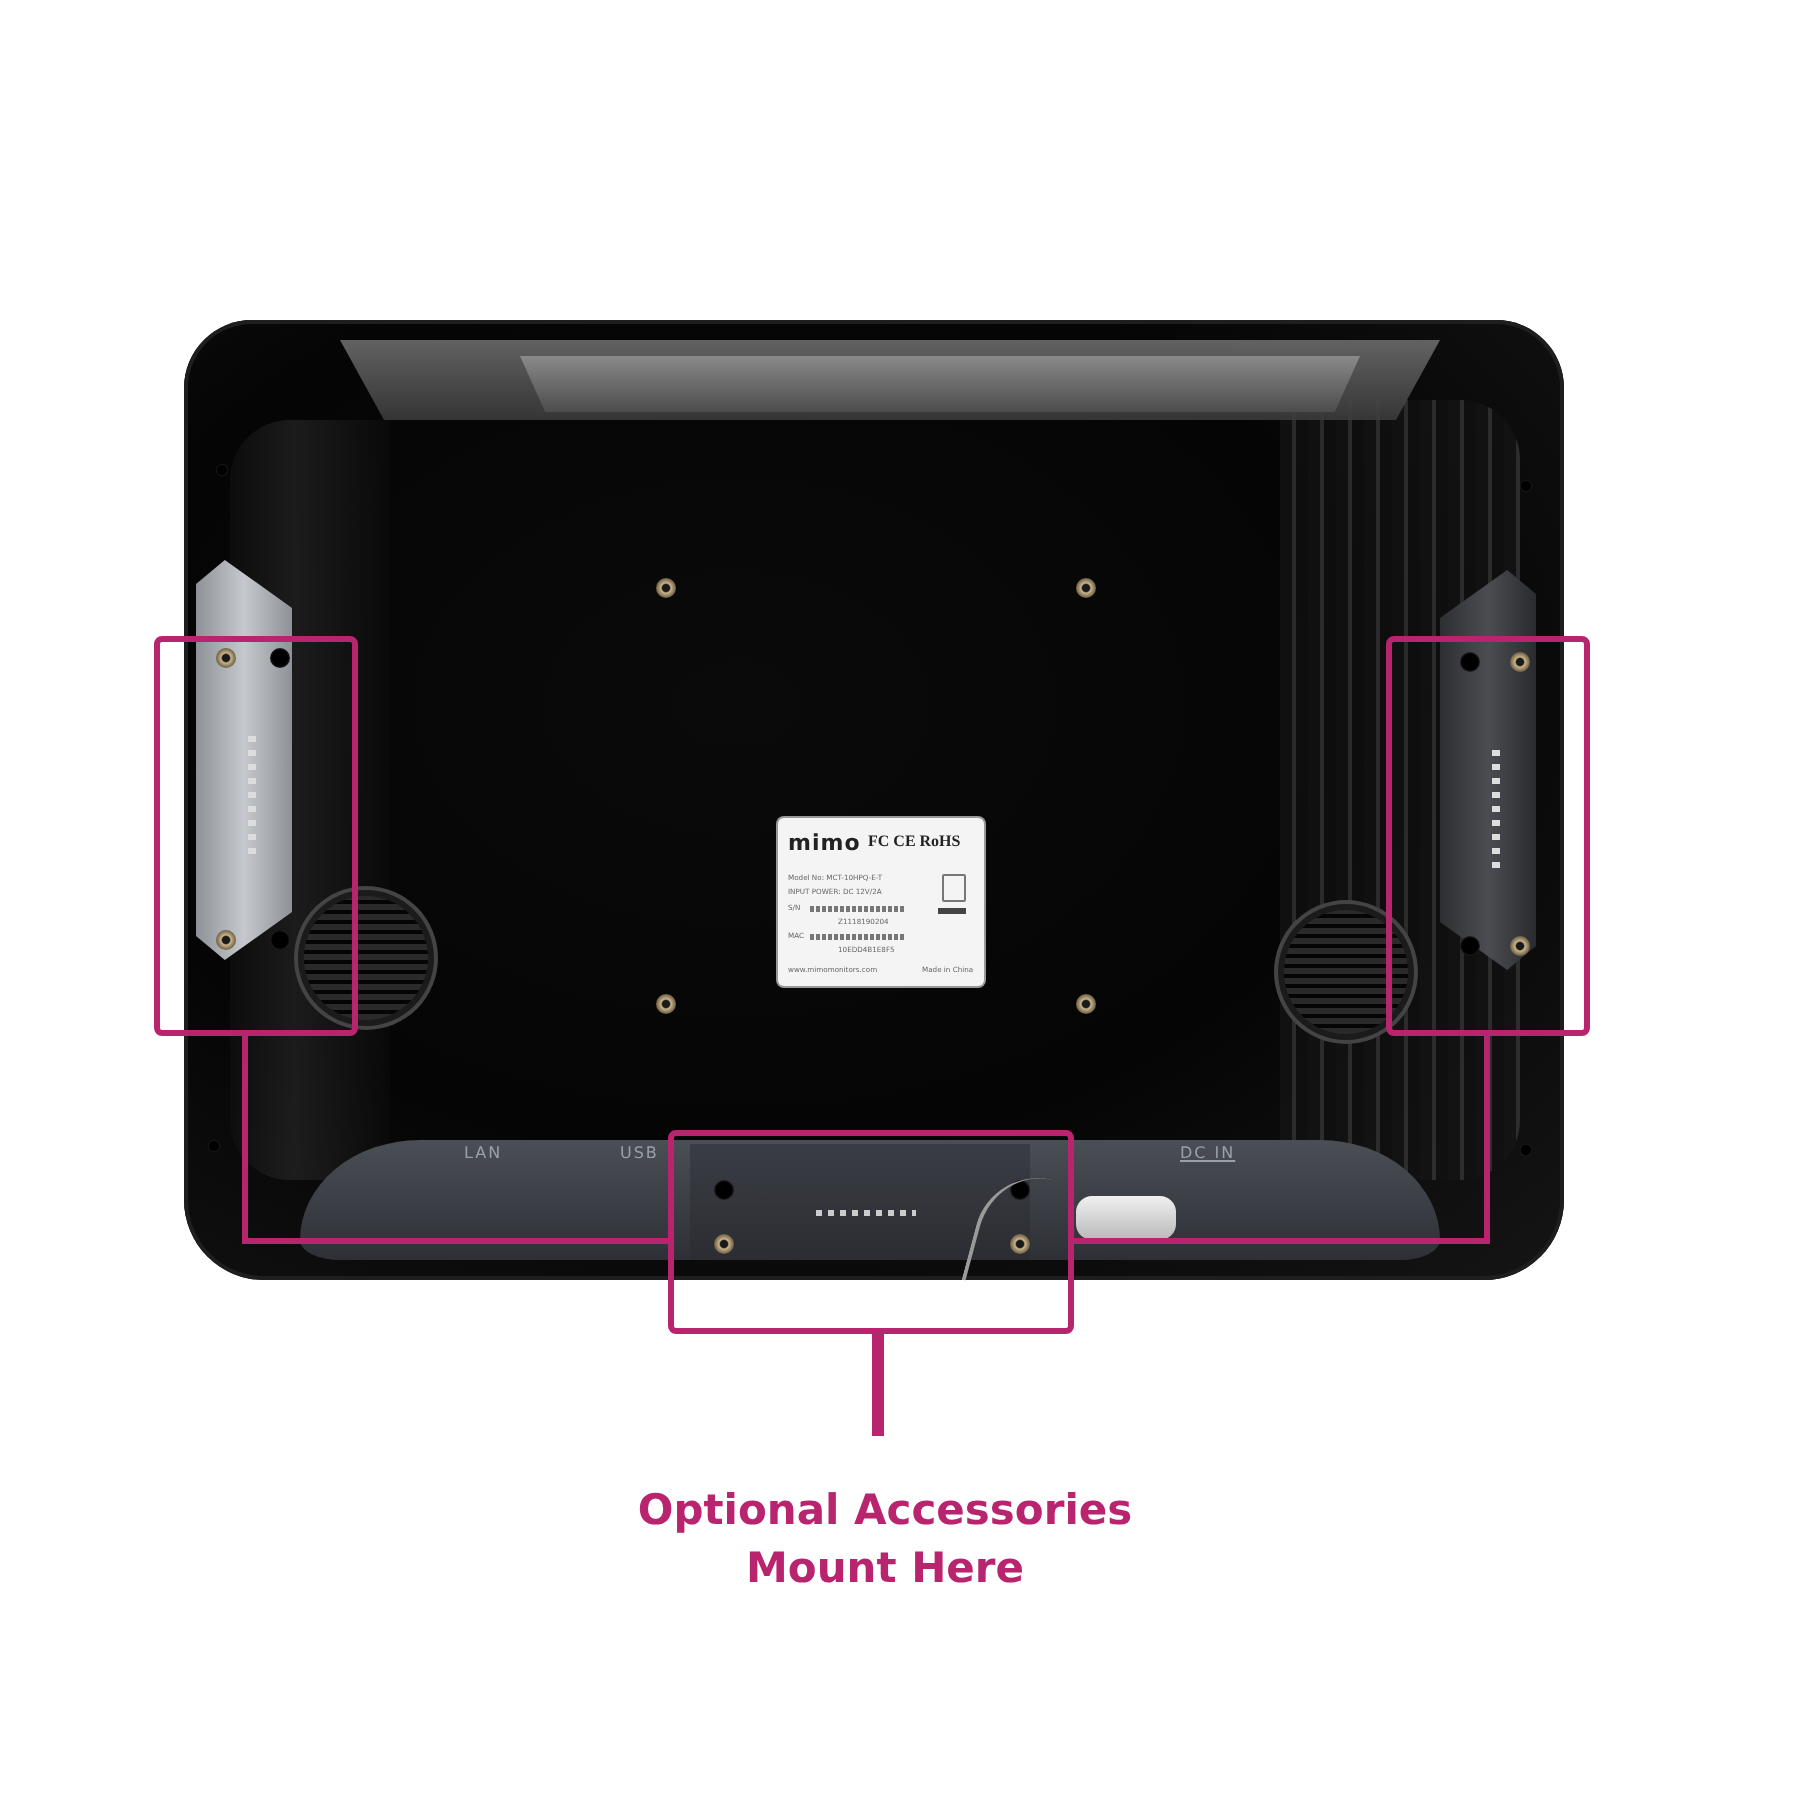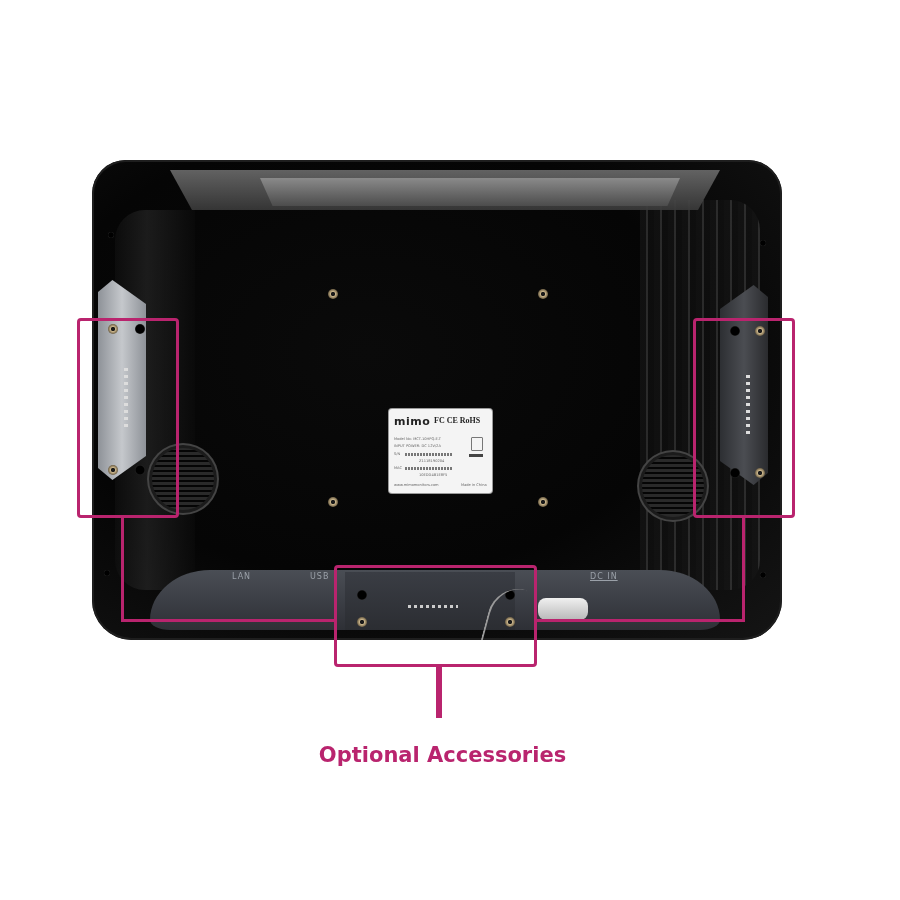--- a/index.html
+++ b/index.html
@@ -145,15 +145,16 @@
   <div class="callout-box" style="left:334px;top:565px;width:203px;height:102px;"></div>
 
   <div class="callout-line" style="left:121px;top:517px;width:3px;height:105px;"></div>
   <div class="callout-line" style="left:121px;top:619px;width:214px;height:3px;"></div>
   <div class="callout-line" style="left:742px;top:517px;width:3px;height:105px;"></div>
   <div class="callout-line" style="left:536px;top:619px;width:209px;height:3px;"></div>
   <div class="callout-line" style="left:436px;top:666px;width:6px;height:52px;"></div>
 
   <div class="callout-text">
     <div>Optional Accessories</div>
+    <div>Mount Here</div>
   </div>
 
 </div>
 
 </body></html>

